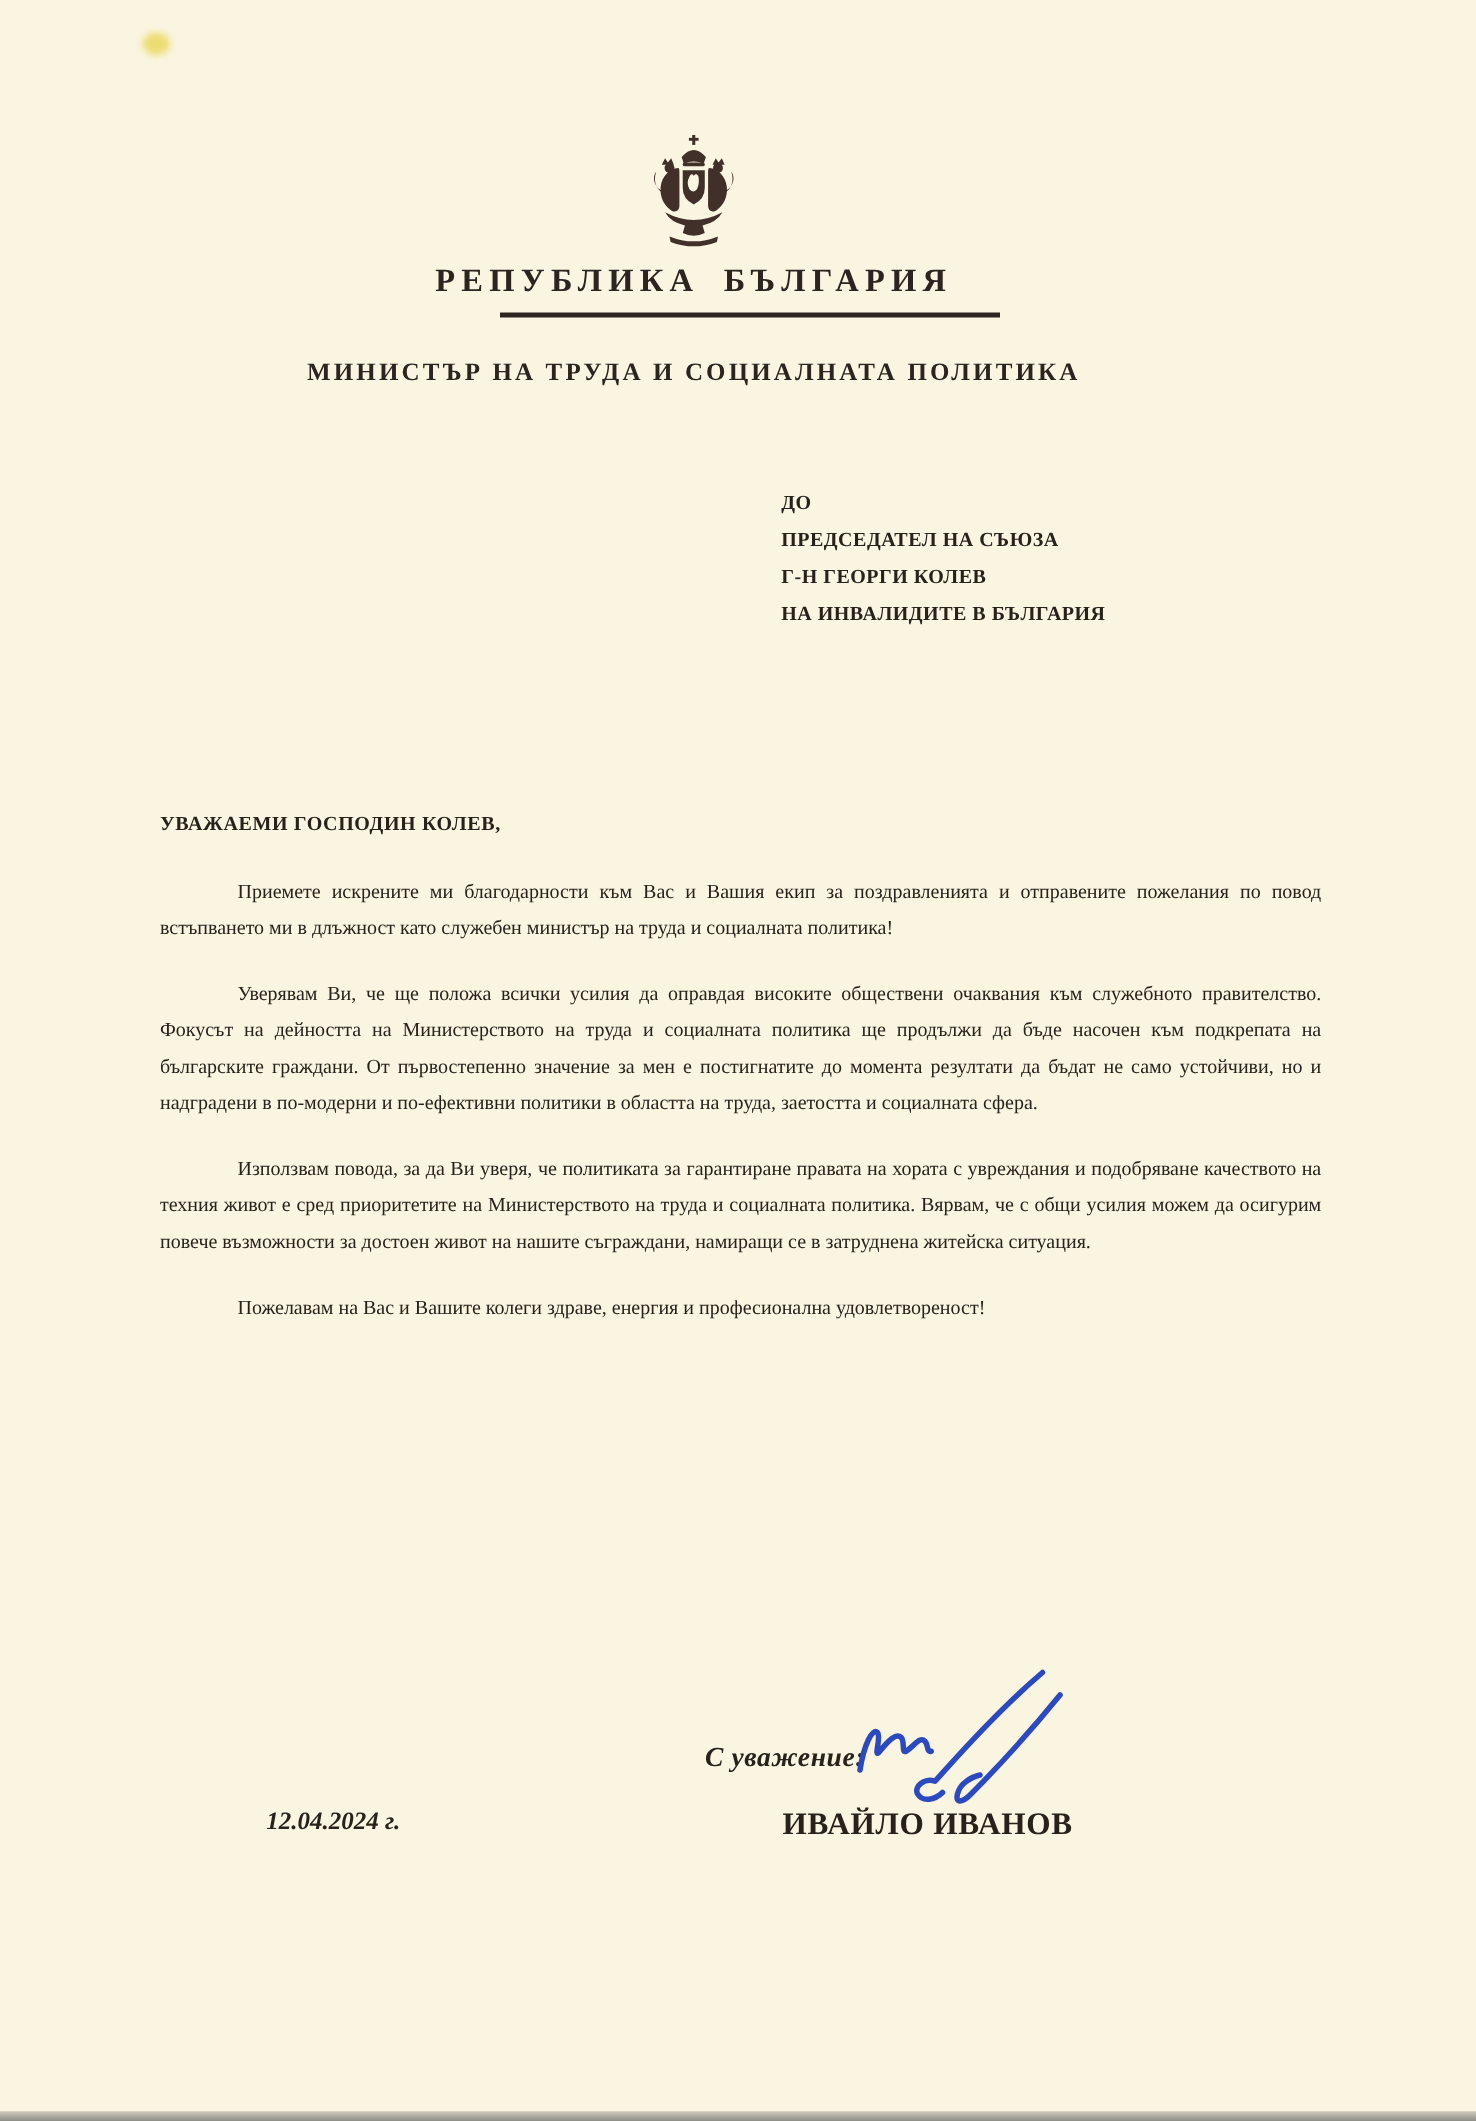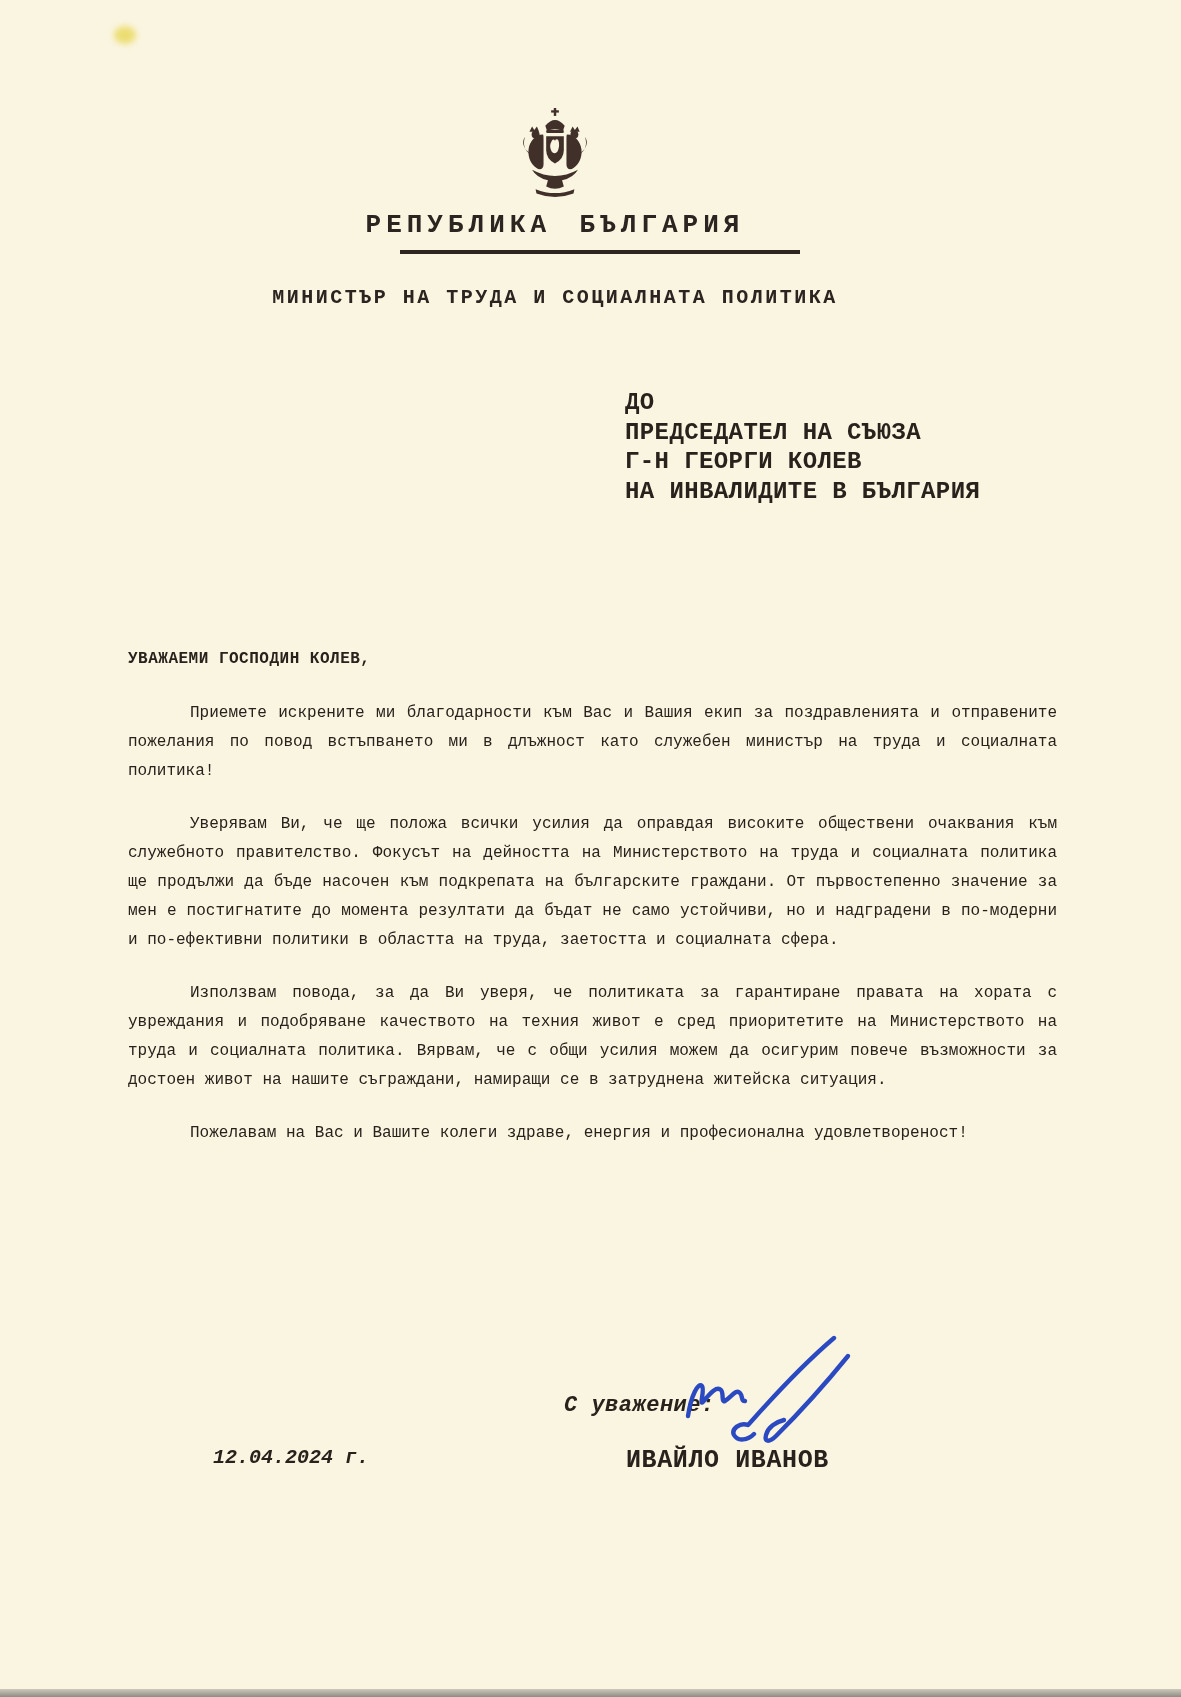--- a/index.html
+++ b/index.html
@@ -1,20 +1,20 @@
 <!DOCTYPE html>
 <html><head>
 <meta charset="utf-8">
 <style>
   html,body{margin:0;padding:0;background:#efeadb;}
   .page{
     position:relative;
     width:1181px;height:1697px;
     background:#FAF5E1;
-    font-family:Liberation Mono, monospace;
+    font-family:Liberation Serif, serif;
     color:#29211c;
     overflow:hidden;
   }
   
   .smudge{
     position:absolute;left:114px;top:26px;width:22px;height:18px;
     background:#e7d54d;border-radius:50%;filter:blur(3px);opacity:.75;
   }
   .scan-edge{
     position:absolute;left:0;bottom:0;width:100%;height:8px;
@@ -28,21 +28,21 @@
     line-height:32px;color:#2c2420;
   }
   .rule{width:400px;height:4px;background:#2c2520;margin:9px 0 0 290px;}
   .minister-title{
     margin-top:28px;font-size:20px;font-weight:bold;letter-spacing:2.5px;
     line-height:32px;color:#2c2420;
   }
   
   .addressee{
     position:absolute;left:625px;top:388px;
-    font-size:24px;font-weight:bold;line-height:29.5px;letter-spacing:.4px;
+    font-size:16px;font-weight:bold;line-height:29.5px;letter-spacing:.4px;
   }
   
   .body-text{
     position:absolute;left:128px;top:645px;width:929px;
     font-size:16px;line-height:29px;text-align:justify;
   }
   .salutation{font-weight:bold;letter-spacing:.5px;margin:0 0 25px 0;}
   .body-text p{margin:0 0 24px 0;text-indent:62px;}
   
   .closing-label{

